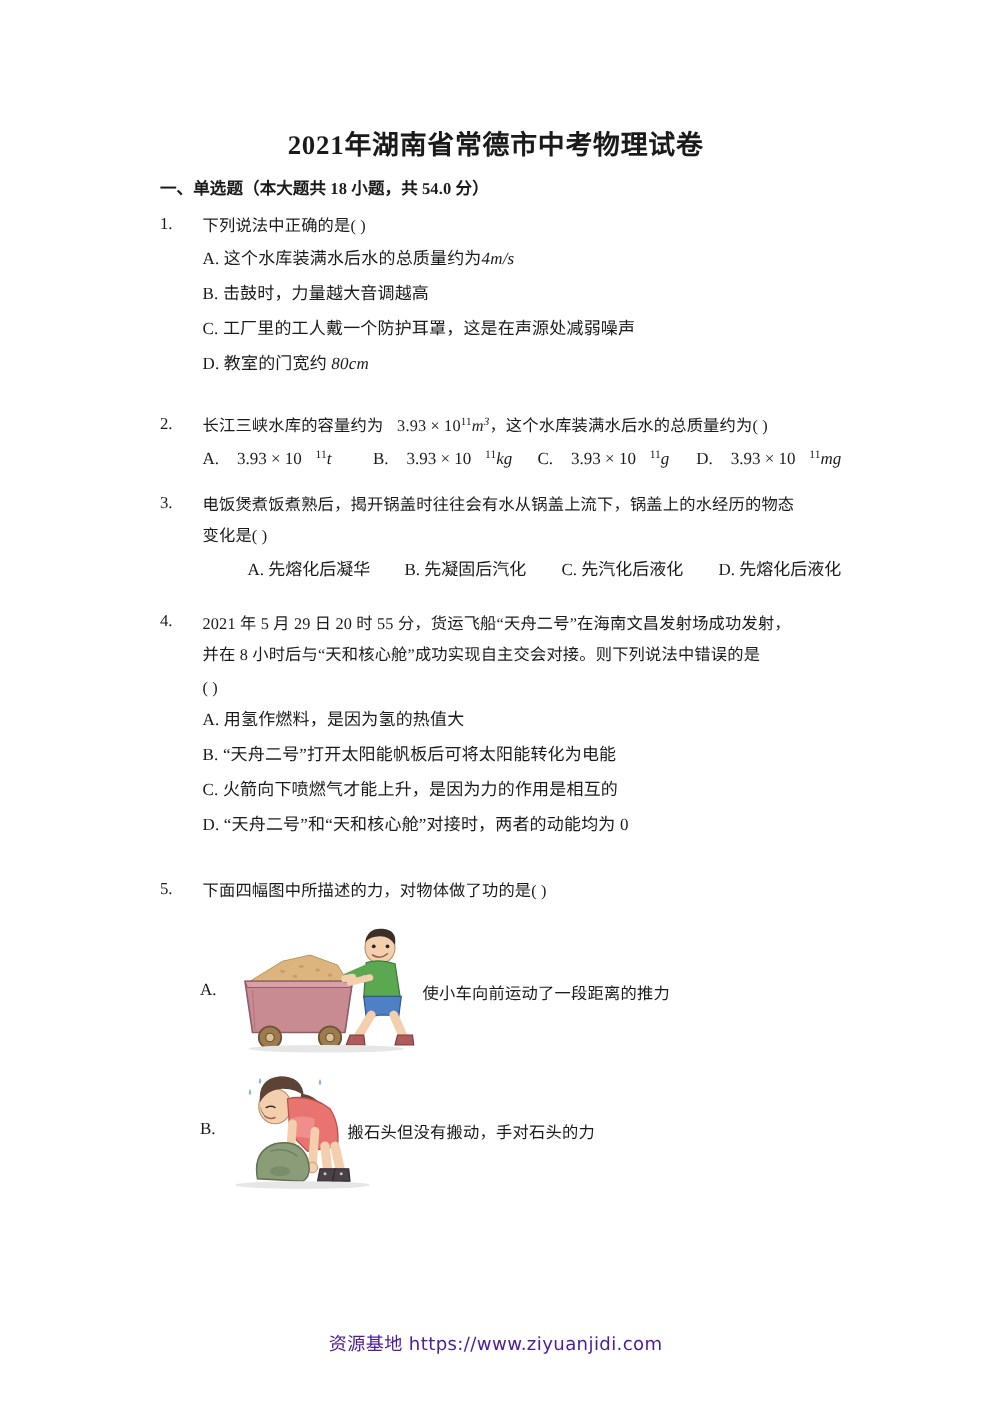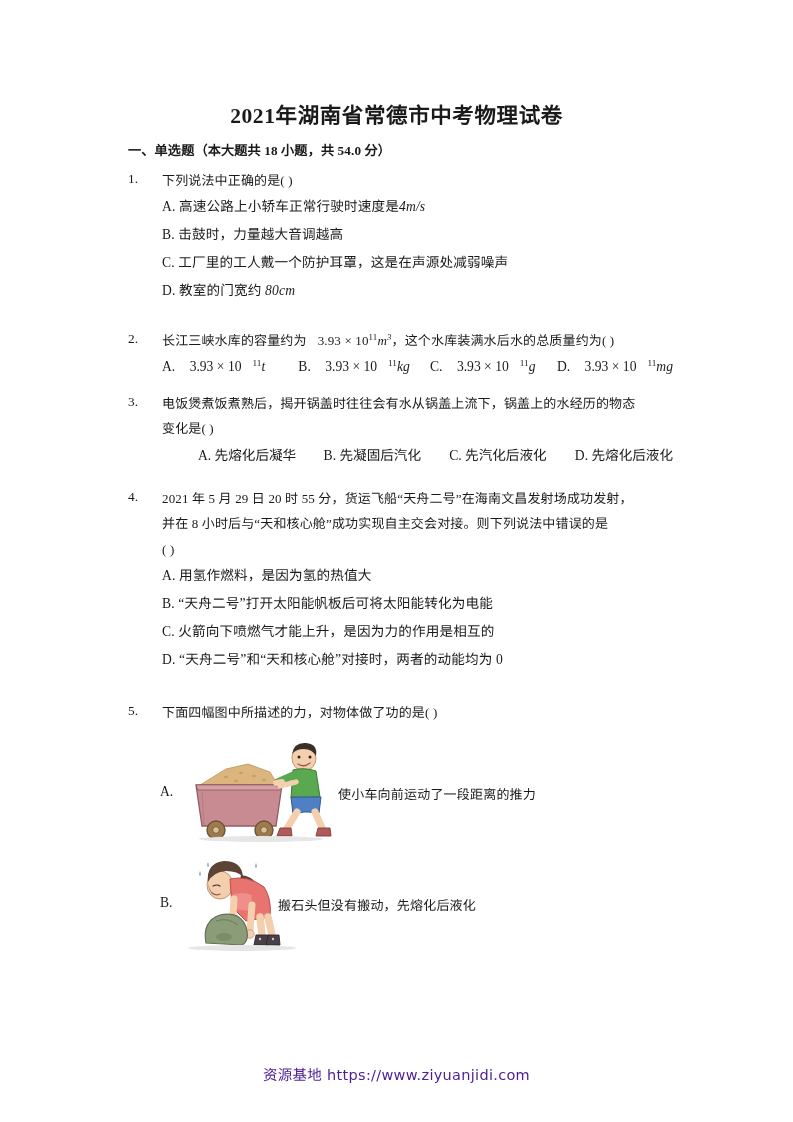--- a/index.html
+++ b/index.html
@@ -148,21 +148,21 @@
   <div class="doc-title">2021年湖南省常德市中考物理试卷</div>
 
   <div class="section-head">一、单选题（本大题共 18 小题，共 54.0 分）</div>
 
   <div class="q" style="top:168px;">
     <div class="q-row">
       <div class="q-num">1.</div>
       <div class="q-stem">下列说法中正确的是(    )</div>
     </div>
     <div class="opts">
-      <div class="opt"><span>A. 高速公路上小轿车正常行驶时速度是</span><span class="mi">4m/s</span></div>
+      <div class="opt"><span>A. 这个水库装满水后水的总质量约为</span><span class="mi">4m/s</span></div>
       <div class="opt">B. 击鼓时，力量越大音调越高</div>
       <div class="opt">C. 工厂里的工人戴一个防护耳罩，这是在声源处减弱噪声</div>
       <div class="opt"><span>D. 教室的门宽约 </span><span class="mi">80cm</span></div>
     </div>
   </div>
 
   <div class="q" style="top:328px;">
     <div class="q-row">
       <div class="q-num">2.</div>
       <div class="q-stem"><span>长江三峡水库的容量约为</span><span class="mn">3.93 × 10<sup>11</sup></span><span class="mi">m<sup>3</sup></span><span>，这个水库装满水后水的总质量约为(    )</span></div>
@@ -304,18 +304,18 @@
         <path d="M82 62 L86 80" stroke="#f3cfae" stroke-width="7.5" stroke-linecap="round"></path>
 
         <path d="M70 80 L82 80 L83 90 L68 90 Z" fill="#4a4048" stroke="#2e262c" stroke-width="0.9"></path>
         <path d="M82 80 L93 80 L94 90 L80 90 Z" fill="#4a4048" stroke="#2e262c" stroke-width="0.9"></path>
         <circle cx="74" cy="84" r="1.2" fill="#cfc6cc"></circle>
         <circle cx="87" cy="84" r="1.2" fill="#cfc6cc"></circle>
 
         <ellipse cx="56" cy="93" rx="54" ry="3" fill="#e6e6e6"></ellipse>
       </svg>
     </div>
-    <div class="fig-caption" style="left:150px; top:40px;">搬石头但没有搬动，先熔化后液化</div>
+    <div class="fig-caption" style="left:150px; top:40px;">搬石头但没有搬动，手对石头的力</div>
   </div>
 
   <div class="footer">资源基地 https://www.ziyuanjidi.com</div>
 
 </div>
 
 </body></html>

